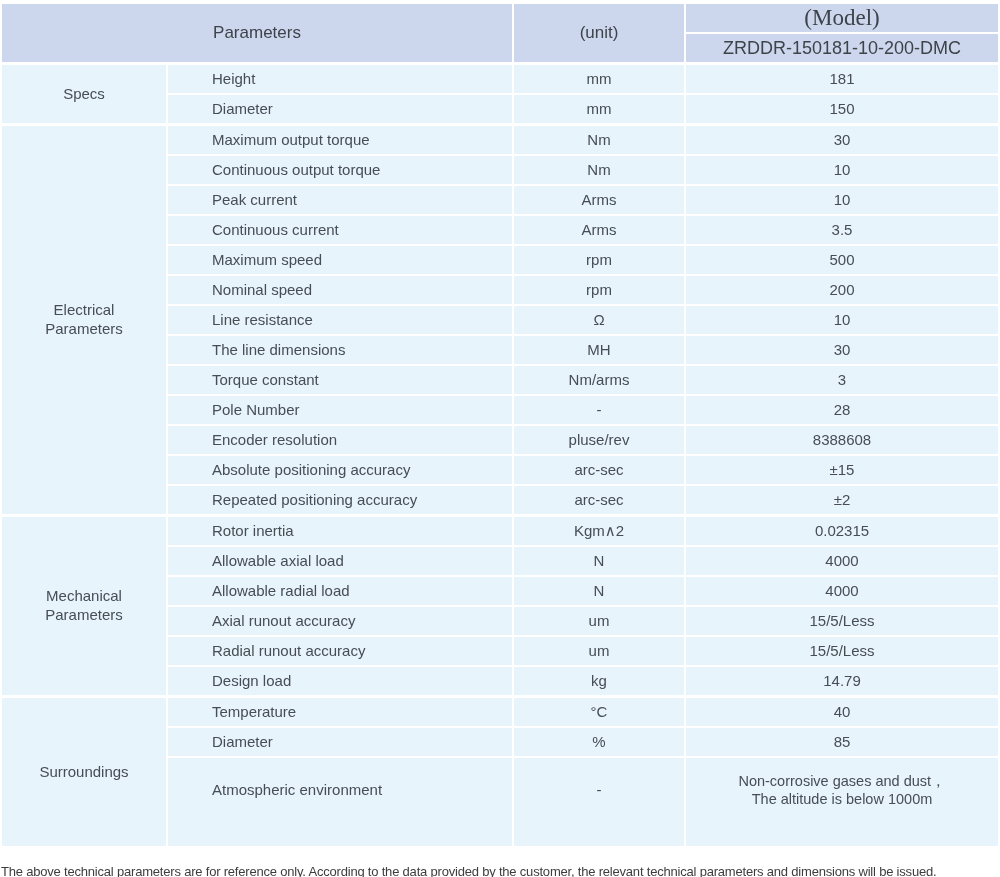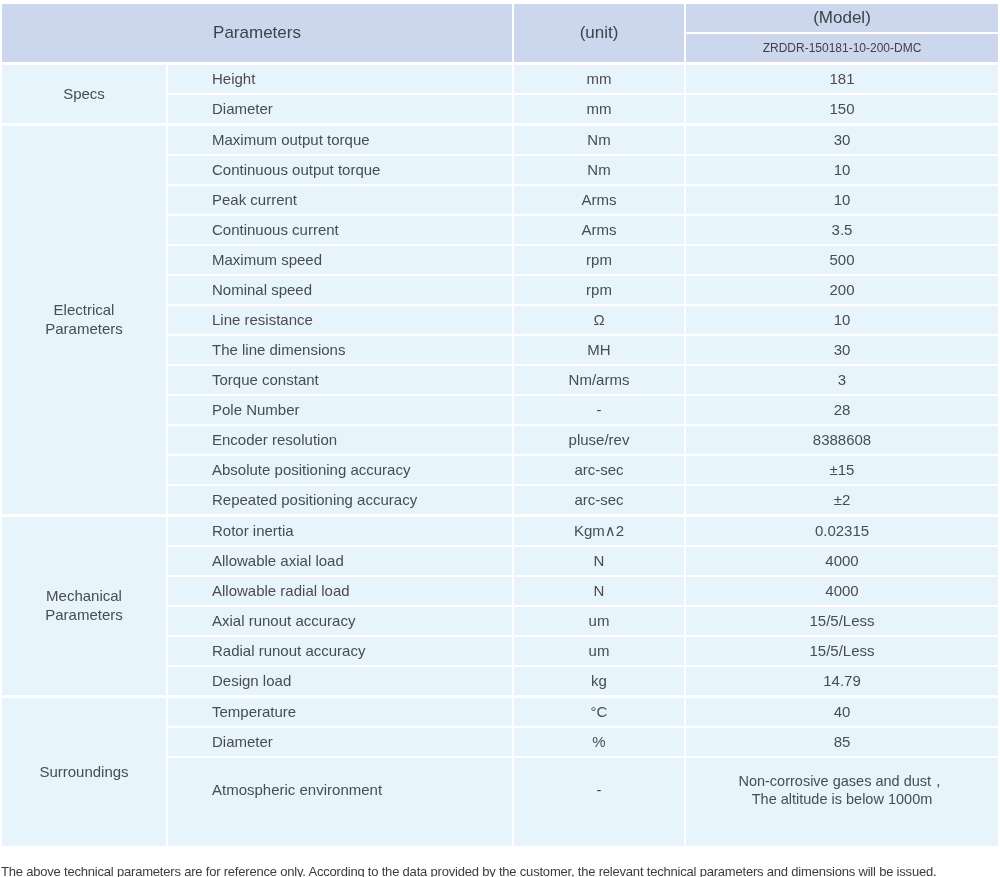--- a/index.html
+++ b/index.html
@@ -39,22 +39,22 @@
     color:#3e434a;
   }
   .spec td{
     background:var(--row-bg);
     font-size:15px;
     height:28px;
     line-height:1.25;
   }
   th.hdr-parameters{font-size:17px;}
   th.hdr-unit{font-size:17px;}
-  th.hdr-model{font-size:17px;height:28px;}
-  th.hdr-model-value{font-size:12px;height:28px;}
+  th.hdr-model{font-size:23px;height:28px;font-family:Liberation Serif, serif;}
+  th.hdr-model-value{font-size:18px;height:28px;}
   td.param{
     text-align:left;
     padding-left:44px;
   }
   td.group{
     white-space:pre-line;
     font-size:15px;
   }
   td.value, td.unit{
     white-space:pre-line;

